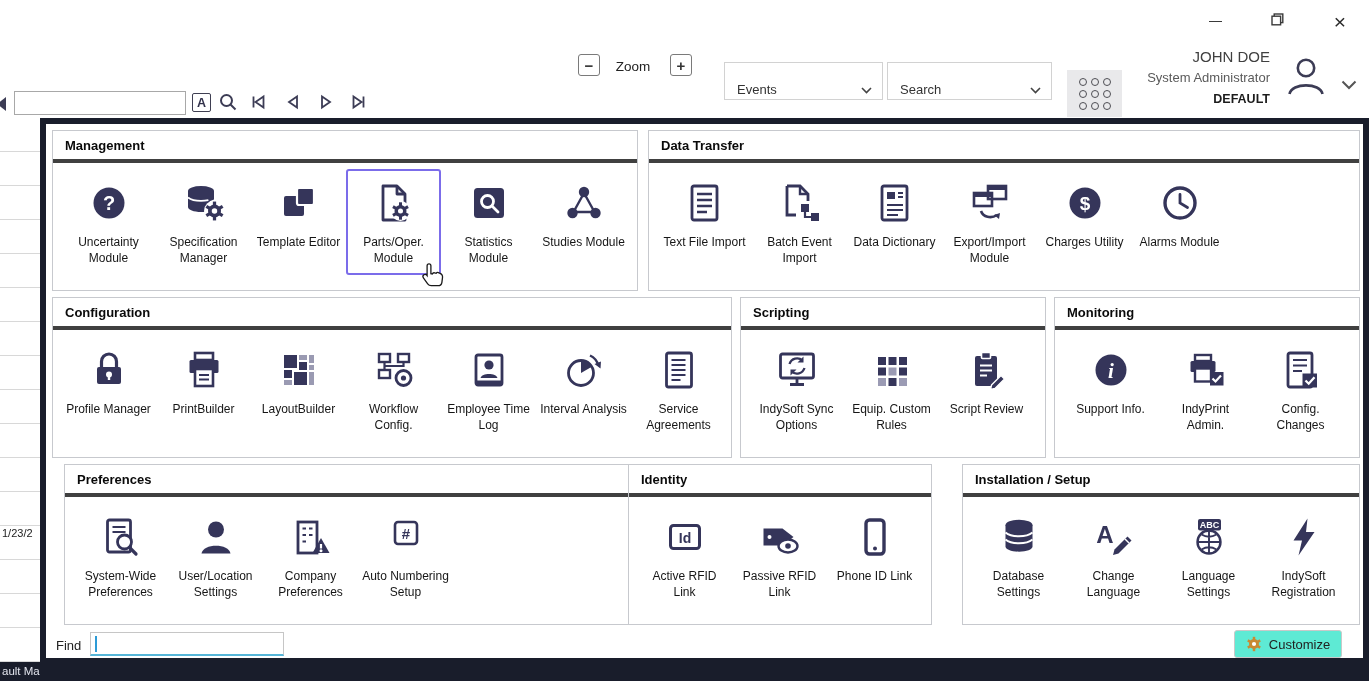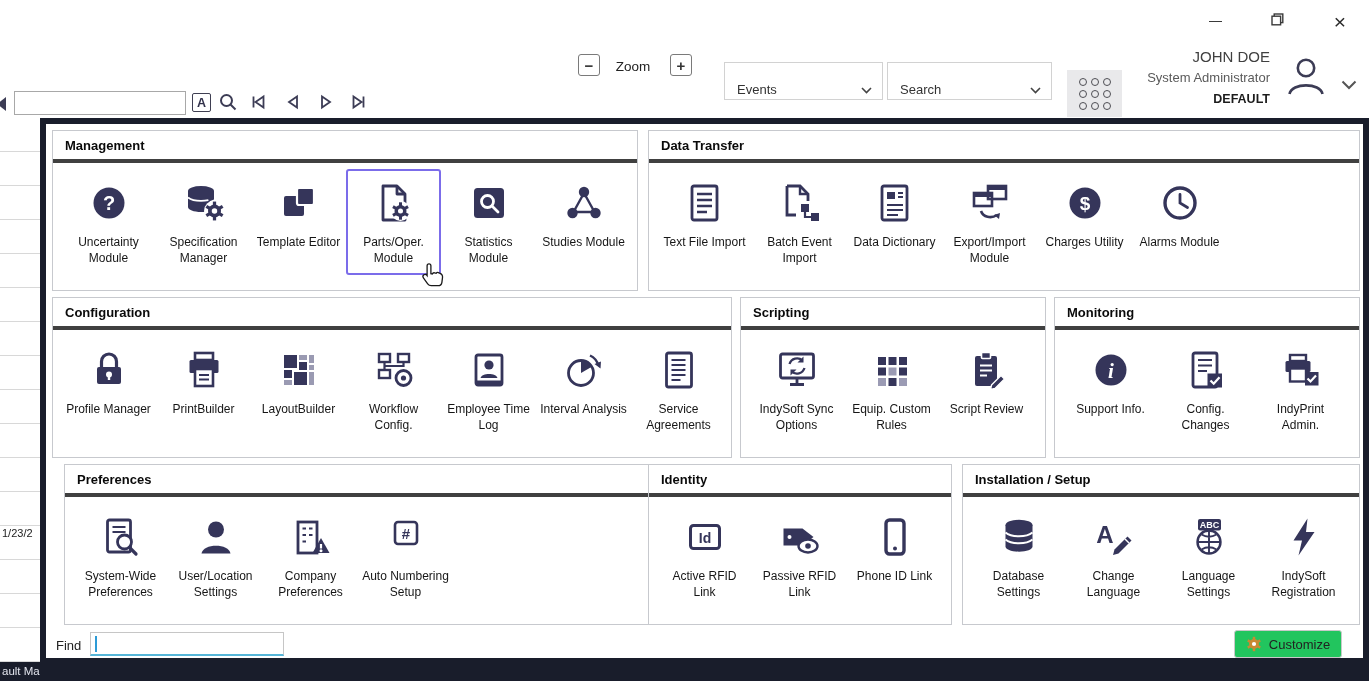--- a/index.html
+++ b/index.html
@@ -60,21 +60,21 @@
         border-radius:3px;padding:2px 0 6px;box-sizing:border-box;cursor:default}
   .tile.hl{border-color:#7b6cea}
   .tile-icon{height:48px;display:flex;align-items:center;justify-content:center;margin-top:6px}
   .tile-label{margin-top:8px;font-size:12px;color:#161616;text-align:center;line-height:1.32;padding:0 2px}
 
   .find-label{position:absolute;left:10px;top:514px;font-size:13px;color:#222}
   .find-wrap{position:absolute;left:44px;top:508px;width:196px;height:26px}
   .find-input{width:194px;height:24px;border:1px solid #c6c6c6;border-bottom:2px solid #56b6d8;
               box-sizing:border-box;font-size:13px;padding:0 6px 0 10px;font-family:"Liberation Sans",sans-serif}
   .caret{position:absolute;left:5px;top:4px;width:2px;height:16px;background:#2d9bd6;z-index:2}
-  .customize{position:absolute;left:1188px;top:506px;width:108px;height:28px;background:#22c55e;
+  .customize{position:absolute;left:1188px;top:506px;width:108px;height:28px;background:#5eead4;
              border:1px solid #c9c9c9;border-radius:3px;display:flex;align-items:center;justify-content:center;
              gap:7px;font-size:13px;color:#222;font-family:"Liberation Sans",sans-serif}
   .cgear{display:flex;align-items:center}
 
   .cursor{position:absolute;left:420px;top:262px;z-index:50}
 </style>
 </head>
 <body>
 
 <button class="winbtn" style="left:1196px">
@@ -488,40 +488,40 @@
               <svg width="44" height="44" viewBox="0 0 44 44">
                 <circle cx="22" cy="22" r="15.5" fill="#35355a"></circle>
                 <text x="22" y="30" font-size="21" font-weight="bold" font-style="italic" fill="#fff" text-anchor="middle" font-family="Liberation Serif,serif">i</text>
               </svg>
             </span>
             <div class="tile-label">Support Info.</div>
           </div>
           <div class="tile">
             <span class="tile-icon">
               <svg width="44" height="44" viewBox="0 0 44 44">
-                <rect x="9" y="5" width="24" height="34" rx="2" fill="none" stroke="#35355a" stroke-width="2.8"></rect>
-                <path d="M14 12h14M14 17.5h14M14 23h9" stroke="#35355a" stroke-width="2"></path>
-                <rect x="23.5" y="25.5" width="14.5" height="14" fill="#35355a"></rect>
-                <path d="M26.5 32.5l3.2 3.2 5.8-6.5" fill="none" stroke="#fff" stroke-width="2.3"></path>
-              </svg>
-            </span>
-            <div class="tile-label">Config. Changes</div>
-          </div>
-          <div class="tile">
-            <span class="tile-icon">
-              <svg width="44" height="44" viewBox="0 0 44 44">
                 <rect x="11" y="7" width="16" height="6" fill="none" stroke="#35355a" stroke-width="2.4"></rect>
                 <rect x="6.5" y="13" width="25" height="11" rx="1.5" fill="#35355a"></rect>
                 <rect x="11" y="20.5" width="16" height="13" fill="#fff" stroke="#35355a" stroke-width="2.4"></rect>
                 <rect x="26" y="24" width="13.5" height="13.5" fill="#35355a"></rect>
                 <path d="M28.5 30.5l3 3 5.5-6" fill="none" stroke="#fff" stroke-width="2.2"></path>
               </svg>
             </span>
             <div class="tile-label">IndyPrint Admin.</div>
           </div>
+          <div class="tile">
+            <span class="tile-icon">
+              <svg width="44" height="44" viewBox="0 0 44 44">
+                <rect x="9" y="5" width="24" height="34" rx="2" fill="none" stroke="#35355a" stroke-width="2.8"></rect>
+                <path d="M14 12h14M14 17.5h14M14 23h9" stroke="#35355a" stroke-width="2"></path>
+                <rect x="23.5" y="25.5" width="14.5" height="14" fill="#35355a"></rect>
+                <path d="M26.5 32.5l3.2 3.2 5.8-6.5" fill="none" stroke="#fff" stroke-width="2.3"></path>
+              </svg>
+            </span>
+            <div class="tile-label">Config. Changes</div>
+          </div>
         </div>
       </div>
       <div class="group" style="left: 18px; top: 340px; width: 586px; height: 161px;">
         <div class="group-title">Preferences</div>
         <div class="group-items">
           <div class="tile">
             <span class="tile-icon">
               <svg width="44" height="44" viewBox="0 0 44 44">
                 <rect x="8.5" y="5" width="23" height="32" rx="2" fill="none" stroke="#35355a" stroke-width="2.8"></rect>
                 <path d="M13.5 12h13M13.5 17h13" stroke="#35355a" stroke-width="2"></path>
@@ -556,21 +556,21 @@
             <span class="tile-icon">
               <svg width="44" height="44" viewBox="0 0 44 44">
                 <rect x="11" y="7" width="22" height="22" rx="3" fill="none" stroke="#35355a" stroke-width="2.6"></rect>
                 <text x="22" y="24" font-size="15" font-weight="bold" fill="#35355a" text-anchor="middle" font-family="Liberation Sans,sans-serif">#</text>
               </svg>
             </span>
             <div class="tile-label">Auto Numbering Setup</div>
           </div>
         </div>
       </div>
-      <div class="group" style="left: 602px; top: 340px; width: 304px; height: 161px;">
+      <div class="group" style="left: 582px; top: 340px; width: 304px; height: 161px;">
         <div class="group-title">Identity</div>
         <div class="group-items">
           <div class="tile">
             <span class="tile-icon">
               <svg width="44" height="44" viewBox="0 0 44 44">
                 <rect x="7.5" y="10.5" width="29" height="23" rx="3" fill="none" stroke="#35355a" stroke-width="3"></rect>
                 <text x="22" y="27.5" font-size="14" font-weight="bold" fill="#35355a" text-anchor="middle" font-family="Liberation Sans,sans-serif">Id</text>
               </svg>
             </span>
             <div class="tile-label">Active RFID Link</div>

